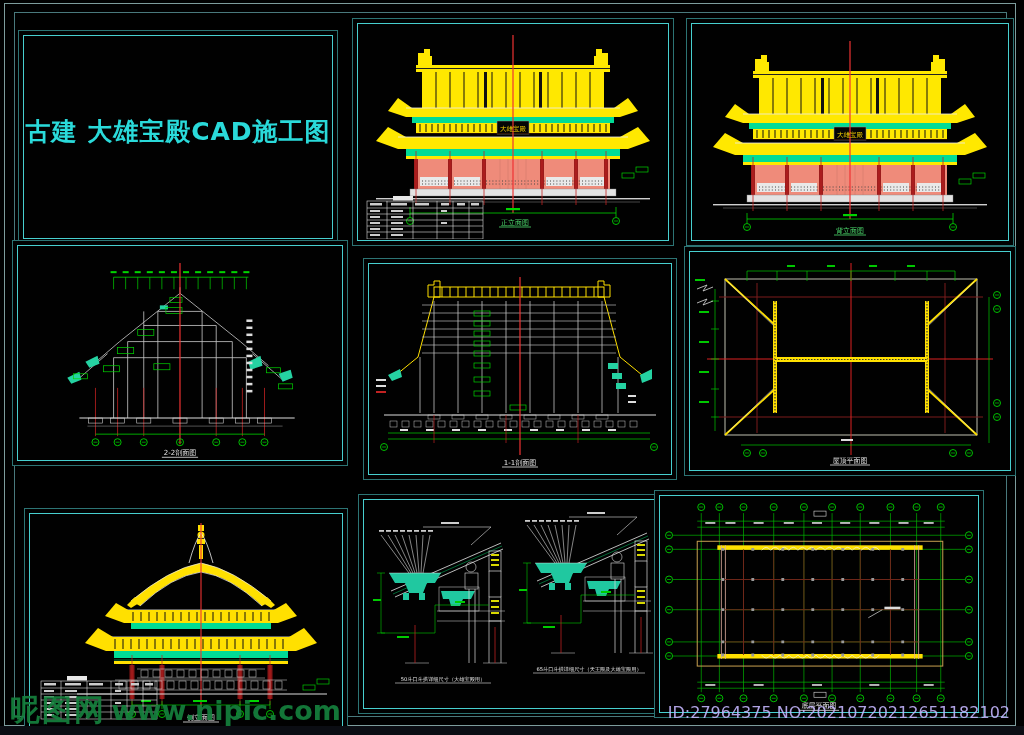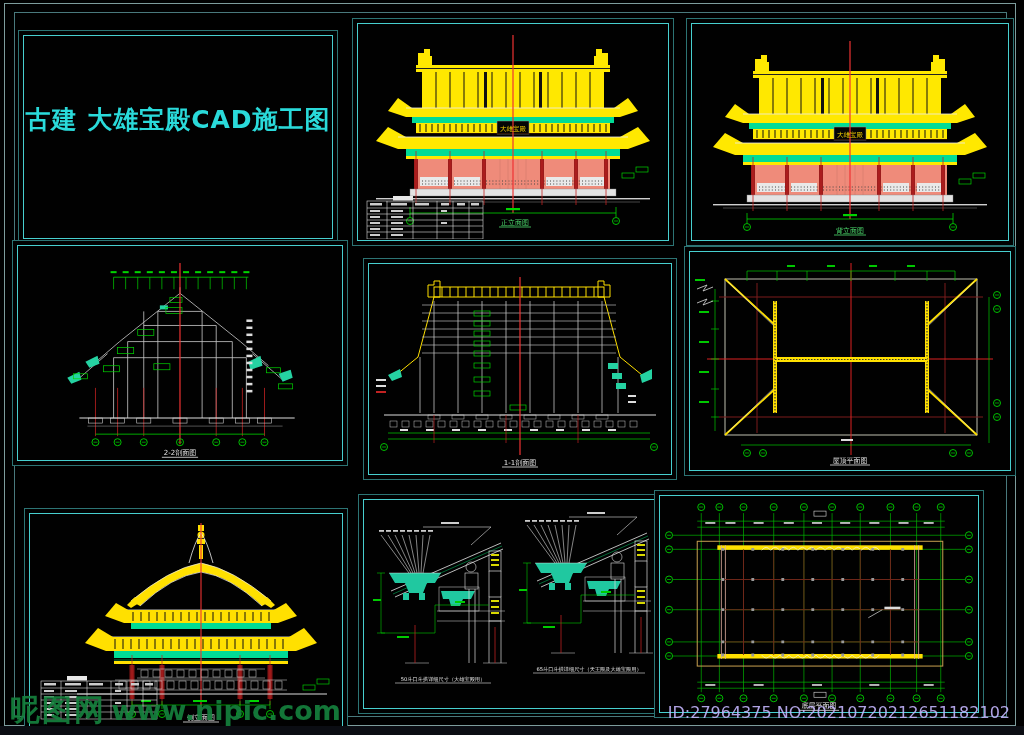--- a/index.html
+++ b/index.html
@@ -3,21 +3,21 @@
 <meta charset="utf-8">
 <style>
   html,body{margin:0;padding:0;background:#000;}
   .sheet{position:relative;width:1024px;height:735px;background:#000;overflow:hidden;
          font-family:"DejaVu Sans",sans-serif;}
   .frame-outer{position:absolute;left:4px;top:3px;width:1010px;height:721px;border:1px solid #7d9c9c;}
   .frame-inner{position:absolute;left:14px;top:12px;width:991px;height:703px;border:1px solid #49797c;}
   .panel{position:absolute;border:1px solid #2c7474;background:#010101;}
   .pborder{position:absolute;inset:4px;border:1px solid #47cfcf;pointer-events:none;}
   .panel svg{position:absolute;inset:6px;}
-  .title-panel-text{position:absolute;left:0;right:0;top:72px;text-align:center;
+  .title-panel-text{position:absolute;left:0;right:0;top:84px;text-align:center;
      color:#2adada;font-size:25px;font-weight:700;letter-spacing:1px;white-space:nowrap;}
   .wm-left{position:absolute;left:10px;top:690px;color:#15803d;opacity:.92;font-weight:700;
      white-space:nowrap;z-index:9;}
   .wm-left .zh{font-size:30px;letter-spacing:2px;}
   .wm-left .url{font-size:27px;letter-spacing:0;}
   .wm-right{position:absolute;right:14px;top:703px;color:#c4b5fd;opacity:.9;font-size:16px;
      white-space:nowrap;z-index:9;}
   .bottombar{position:absolute;left:0;top:726px;width:1024px;height:9px;background:#0b0d13;}
   text{font-family:"DejaVu Sans",sans-serif;}
 </style>

